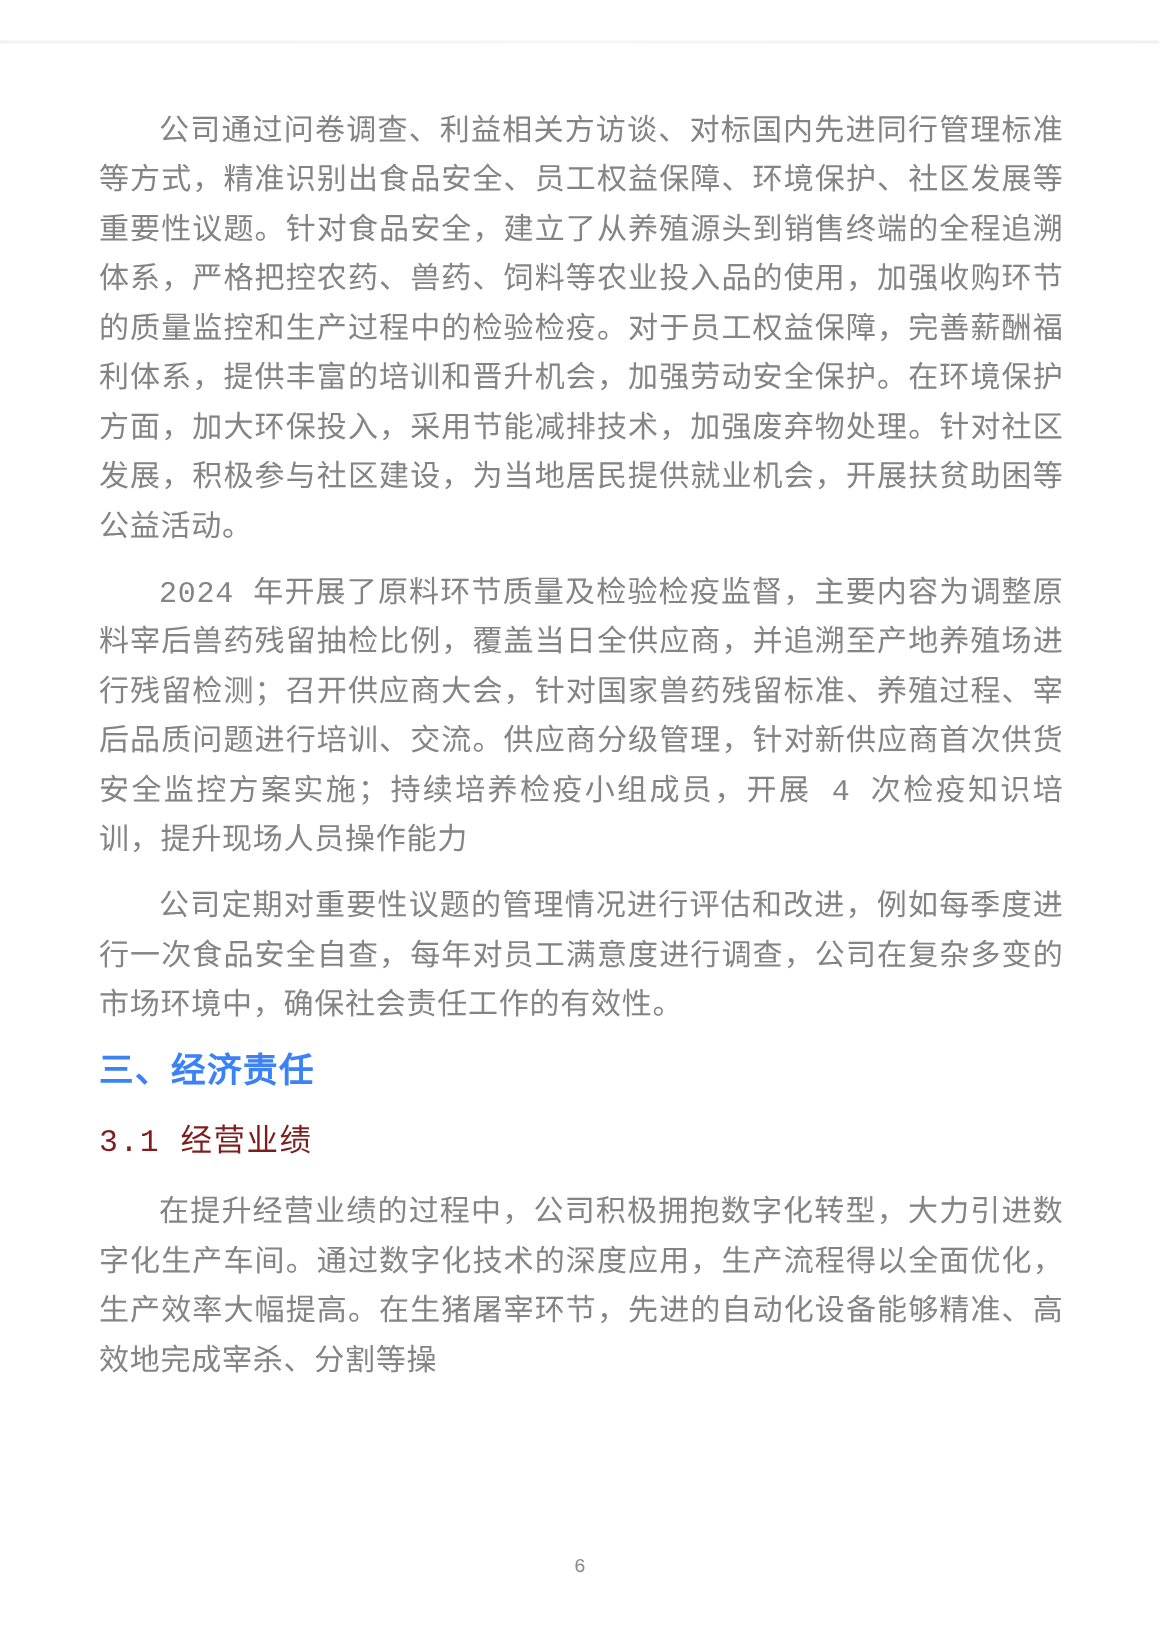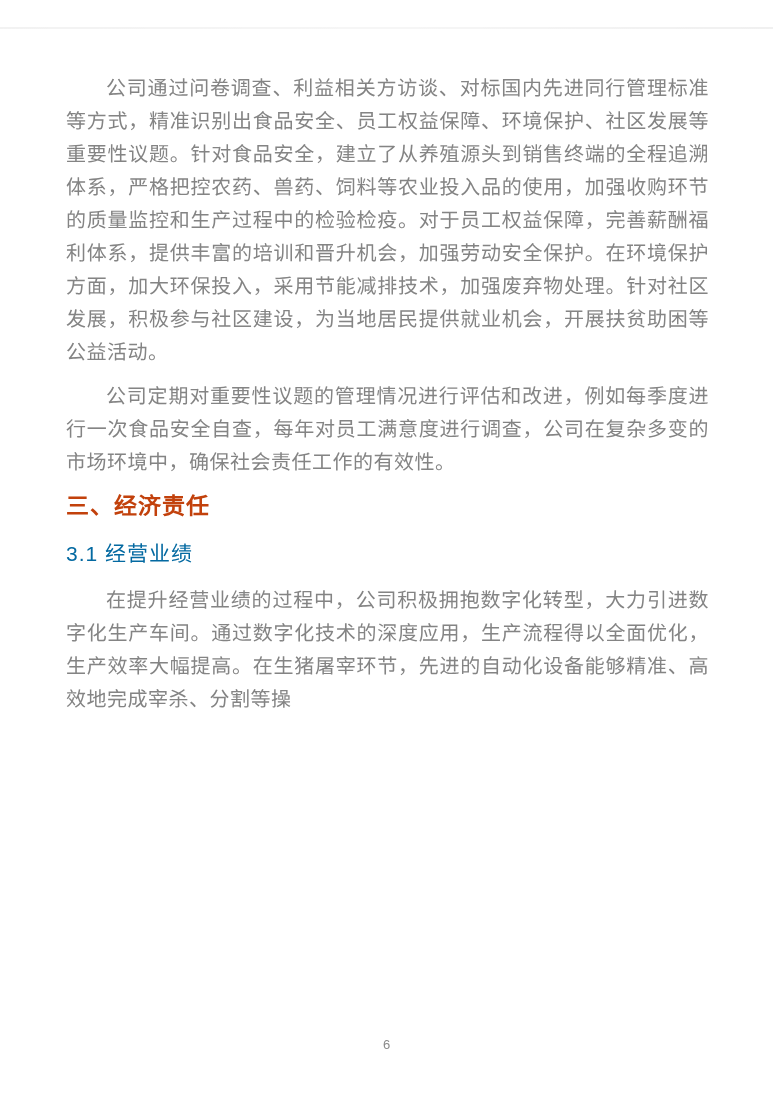--- a/index.html
+++ b/index.html
@@ -6,21 +6,21 @@
     margin: 0;
     padding: 0;
     background: #ffffff;
   }
   .page {
     position: relative;
     width: 773px;
     height: 1093px;
     background: #ffffff;
     overflow: hidden;
-    font-family: Liberation Sans, sans-serif;
+    font-family: Liberation Mono, monospace;
   }
   
   .page-top-edge {
     position: absolute;
     left: 0;
     top: 27px;
     width: 773px;
     height: 2px;
     background: linear-gradient(to right,
       rgba(0,0,0,0.05), rgba(0,0,0,0.035) 50%, rgba(0,0,0,0.06));
@@ -38,29 +38,29 @@
     color: #848484;
     text-align: justify;
     text-indent: 2em;
     letter-spacing: 0.5px;
   }
   .section-heading {
     margin: 9px 0 12px 0;
     font-size: 23px;
     line-height: 33px;
     font-weight: bold;
-    color: #c2410c;
+    color: #3b82f6;
     letter-spacing: 1px;
   }
   .subsection-heading {
     margin: 14px 0 14px 0;
     font-size: 21px;
     line-height: 33px;
     font-weight: normal;
-    color: #0369a1;
+    color: #7f1d1d;
     letter-spacing: 1px;
   }
   .page-number {
     position: absolute;
     left: 0;
     top: 1036px;
     width: 773px;
     text-align: center;
     font-size: 13px;
     line-height: 18px;
@@ -71,20 +71,21 @@
 <body>
 
 <div class="page">
 
   <div class="page-top-edge"></div>
 
   <div class="content">
 
     <p class="body-para">公司通过问卷调查、利益相关方访谈、对标国内先进同行管理标准等方式，精准识别出食品安全、员工权益保障、环境保护、社区发展等重要性议题。针对食品安全，建立了从养殖源头到销售终端的全程追溯体系，严格把控农药、兽药、饲料等农业投入品的使用，加强收购环节的质量监控和生产过程中的检验检疫。对于员工权益保障，完善薪酬福利体系，提供丰富的培训和晋升机会，加强劳动安全保护。在环境保护方面，加大环保投入，采用节能减排技术，加强废弃物处理。针对社区发展，积极参与社区建设，为当地居民提供就业机会，开展扶贫助困等公益活动。</p>
 
+    <p class="body-para">2024 年开展了原料环节质量及检验检疫监督，主要内容为调整原料宰后兽药残留抽检比例，覆盖当日全供应商，并追溯至产地养殖场进行残留检测；召开供应商大会，针对国家兽药残留标准、养殖过程、宰后品质问题进行培训、交流。供应商分级管理，针对新供应商首次供货安全监控方案实施；持续培养检疫小组成员，开展 4 次检疫知识培训，提升现场人员操作能力</p>
 
     <p class="body-para">公司定期对重要性议题的管理情况进行评估和改进，例如每季度进行一次食品安全自查，每年对员工满意度进行调查，公司在复杂多变的市场环境中，确保社会责任工作的有效性。</p>
 
     <h2 class="section-heading">三、经济责任</h2>
 
     <h3 class="subsection-heading">3.1 经营业绩</h3>
 
 
     <p class="body-para">在提升经营业绩的过程中，公司积极拥抱数字化转型，大力引进数字化生产车间。通过数字化技术的深度应用，生产流程得以全面优化，生产效率大幅提高。在生猪屠宰环节，先进的自动化设备能够精准、高效地完成宰杀、分割等操</p>
 

